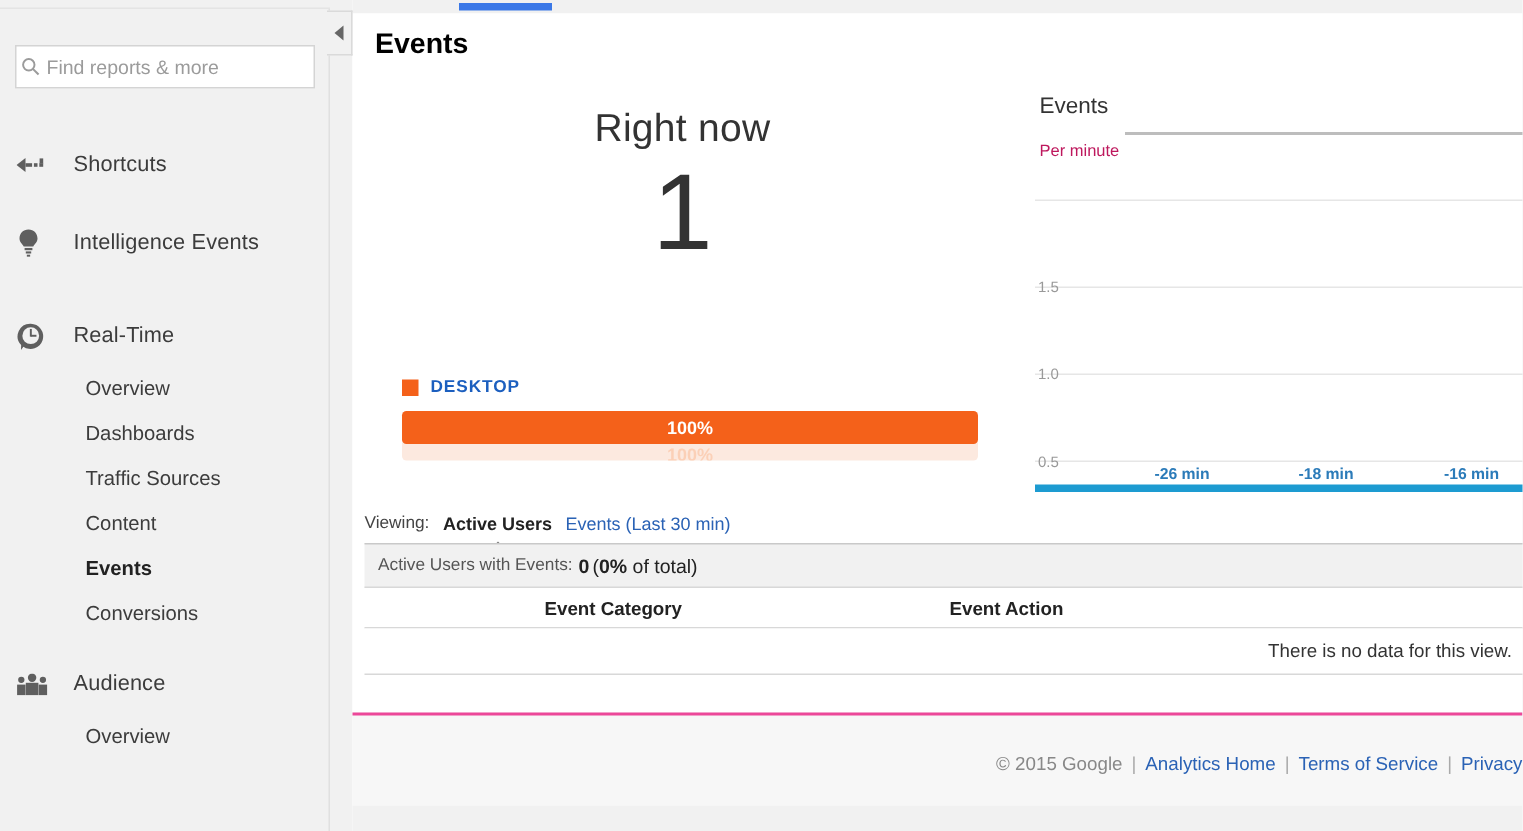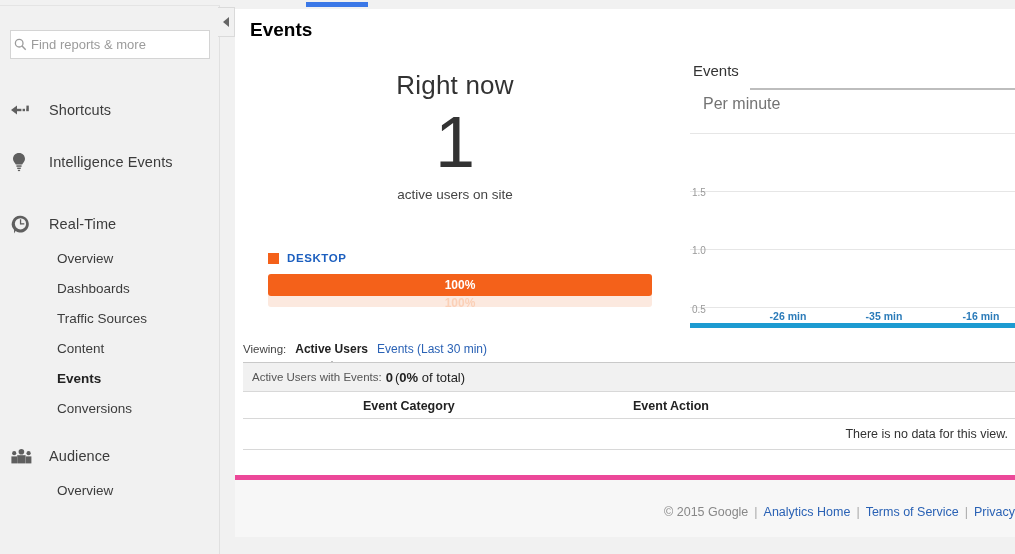--- a/index.html
+++ b/index.html
@@ -154,22 +154,22 @@
     width: 340px; height: 268px;
   }
   #chart-title {
     font-size: 15px; color: #333; padding-left: 3px;
   }
   #chart-rule {
     position: absolute; left: 60px; top: 26px; right: 0;
     height: 2px; background: #bdbdbd;
   }
   #chart-sub {
-    position: absolute; left: 13px; top: 33px;
-    font-size: 16px; color: #737373;
+    position: absolute; left: 3px; top: 33px;
+    font-size: 11px; color: #be185d;
   }
   #plot {
     position: absolute; left: 0; top: 31px; right: 0; height: 200px;
   }
   .gridline {
     position: absolute; left: 0; right: 0; height: 1px; background: #e6e6e6;
   }
   .ytick {
     position: absolute; left: 2px;
     font-size: 10px; color: #999;
@@ -244,21 +244,21 @@
   #nodata {
     position: absolute; right: 15px; top: 8px;
     font-size: 12.5px; color: #333;
   }
 
   
   #footer {
     position: absolute; left: 235px; top: 475px;
     width: 780px; height: 62px;
     background: #f7f7f7;
-    border-top: 5px solid #ec4899;
+    border-top: 2px solid #ec4899;
   }
   #footer-inner {
     position: absolute; right: 0; top: 25px;
     display: flex; align-items: center;
     font-size: 12.5px; white-space: nowrap;
   }
   #footer-inner .copy { color: #888; }
   #footer-inner .sep { color: #aaa; margin: 0 6px; }
   #footer-inner a {
     color: #2a62b5; text-decoration: none; cursor: pointer;
@@ -368,21 +368,20 @@
       <div class="tab-active"></div>
     </div>
 
     <div id="main-white"></div>
 
     <div id="page-title">Events</div>
 
     <div id="rightnow">
       <div id="rn-head">Right now</div>
       <div id="rn-count">1</div>
-      <div id="rn-sub">active users on site</div>
     </div>
 
     <div id="device-block">
       <div id="device-legend">
         <span id="device-swatch"></span>
         <span id="device-label">DESKTOP</span>
       </div>
       <div id="device-bar-wrap">
         <div id="device-bar-ghost">
           <span class="pct">100%</span>
@@ -403,21 +402,21 @@
         <div class="gridline" style="top:98px"></div>
         <div class="gridline" style="top:156px"></div>
         <div class="gridline" style="top:214px"></div>
         <div class="ytick" style="top:99px">1.5</div>
         <div class="ytick" style="top:157px">1.0</div>
         <div class="ytick" style="top:216px">0.5</div>
       </div>
 
       <div id="xaxis">
         <div class="xtick" style="left:98px">-26 min</div>
-        <div class="xtick" style="left:194px">-35 min</div>
+        <div class="xtick" style="left:194px">-18 min</div>
         <div class="xtick" style="left:291px">-16 min</div>
 
       </div>
       <div id="axisbar"></div>
     </div>
 
     <div id="viewing">
       <span class="vlabel">Viewing:</span>
       <span class="vopt active">
         <span>Active Users</span>

